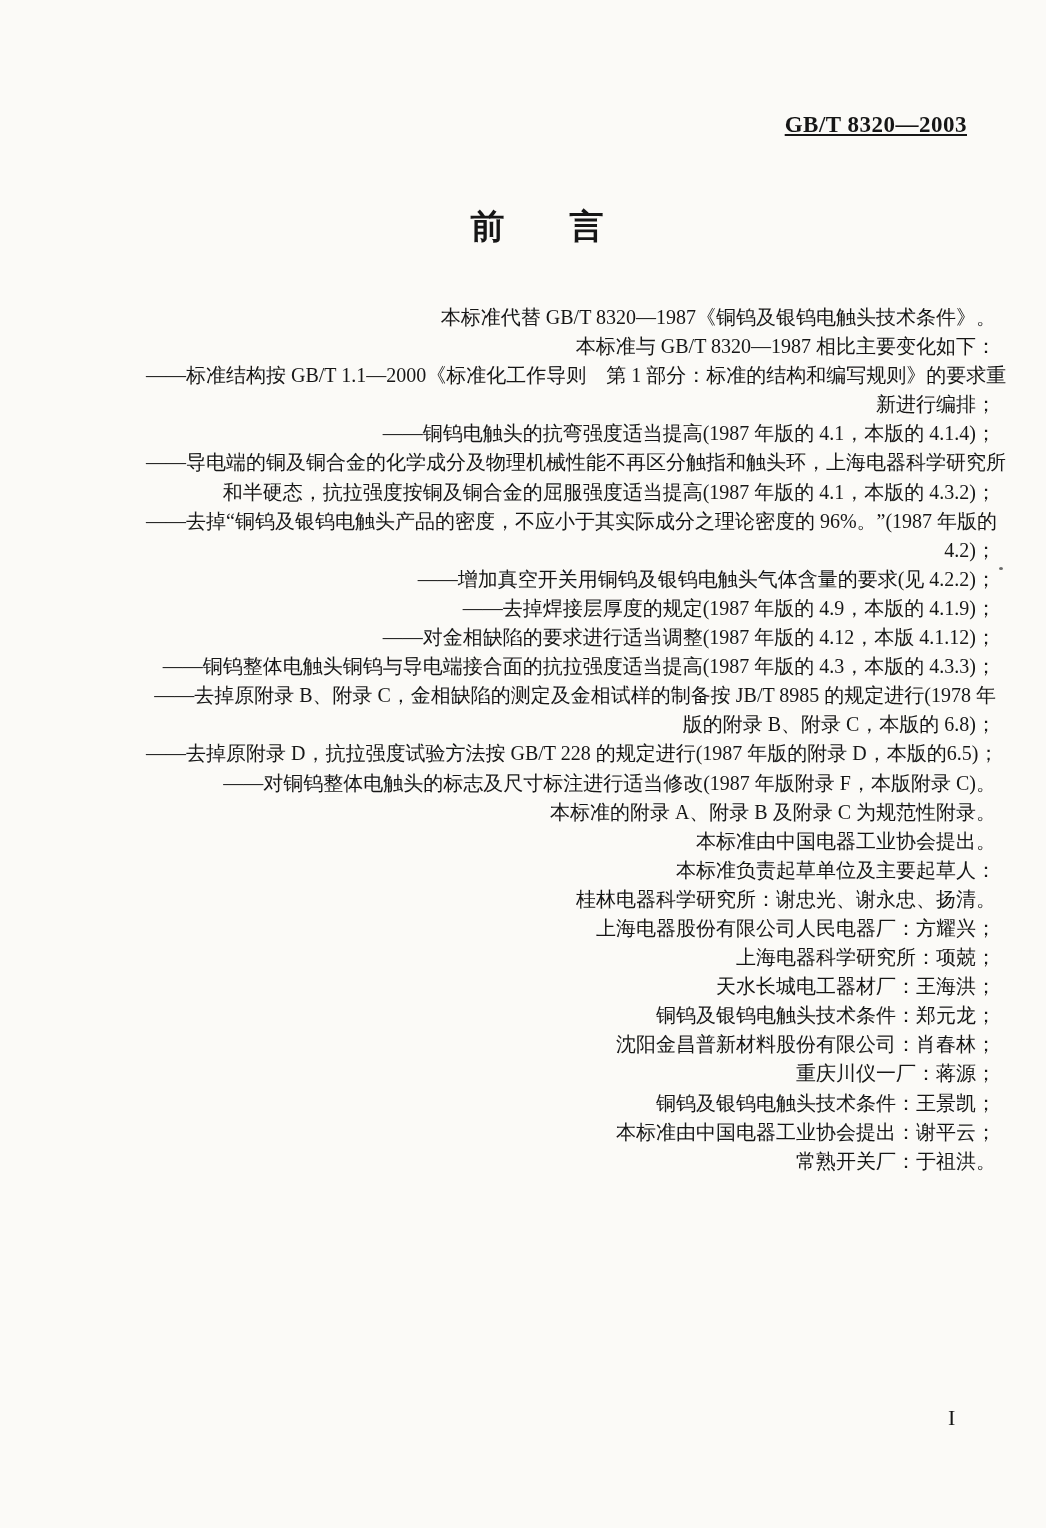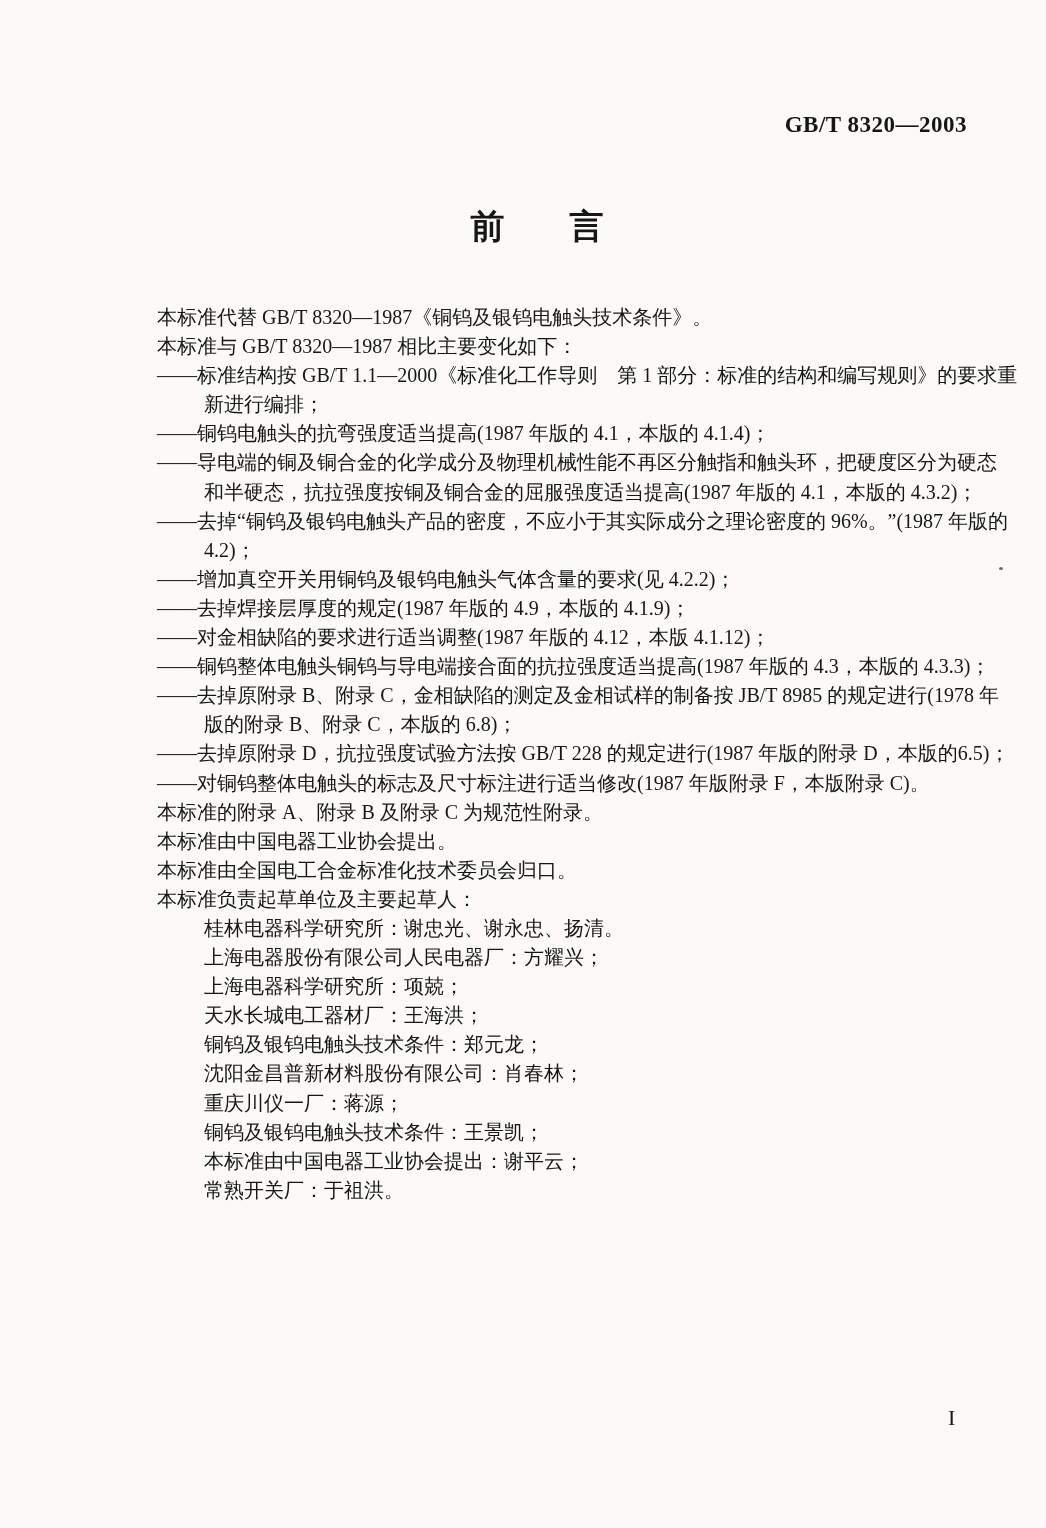--- a/index.html
+++ b/index.html
@@ -15,40 +15,42 @@
   }
   .doc-number {
     position: absolute;
     top: 112px;
     right: 79px;
     font-size: 23px;
     font-weight: 700;
     letter-spacing: 0.5px;
     font-family: "Liberation Serif", "DejaVu Serif", serif;
     white-space: nowrap;
+    text-decoration: underline;
   }
   .title {
     position: absolute;
     top: 204px;
     left: 0;
     width: 100%;
     margin: 0;
     text-align: center;
     font-size: 34px;
     font-weight: 700;
     font-family: "Liberation Sans", "DejaVu Sans", sans-serif;
     transform: translateX(14px);
     white-space: nowrap;
   }
   .title .gap2 { margin-left: 65px; }
   .doc-body {
     position: absolute;
     top: 303px;
-    left: 157px;
+    left: 146px;
     width: 850px;
+    text-align: right;
   }
   .line {
     height: 29.1px;
     line-height: 29.1px;
     font-size: 20px;
     white-space: nowrap;
     font-family: "Liberation Serif", "DejaVu Serif", serif;
   }
   .line.cont { padding-left: 47px; font-family: Liberation Serif, serif; }
   .line.p, .line.dash { padding-left: 0; }
@@ -77,35 +79,34 @@
   <div class="doc-number">GB/T 8320—2003</div>
 
   <h1 class="title"><span>前</span><span class="gap2">言</span></h1>
 
   <div class="doc-body">
       <div class="line p">本标准代替 GB/T 8320—1987《铜钨及银钨电触头技术条件》。</div>
       <div class="line p">本标准与 GB/T 8320—1987 相比主要变化如下：</div>
       <div class="line dash">——标准结构按 GB/T 1.1—2000《标准化工作导则　第 1 部分：标准的结构和编写规则》的要求重</div>
       <div class="line cont">新进行编排；</div>
       <div class="line dash">——铜钨电触头的抗弯强度适当提高(1987 年版的 4.1，本版的 4.1.4)；</div>
-      <div class="line dash">——导电端的铜及铜合金的化学成分及物理机械性能不再区分触指和触头环，把硬度区分为硬态</div>
+      <div class="line dash">——导电端的铜及铜合金的化学成分及物理机械性能不再区分触指和触头环，上海电器科学研究所</div>
       <div class="line cont">和半硬态，抗拉强度按铜及铜合金的屈服强度适当提高(1987 年版的 4.1，本版的 4.3.2)；</div>
       <div class="line dash">——去掉“铜钨及银钨电触头产品的密度，不应小于其实际成分之理论密度的 96%。”(1987 年版的</div>
       <div class="line cont">4.2)；</div>
       <div class="line dash">——增加真空开关用铜钨及银钨电触头气体含量的要求(见 4.2.2)；</div>
       <div class="line dash">——去掉焊接层厚度的规定(1987 年版的 4.9，本版的 4.1.9)；</div>
       <div class="line dash">——对金相缺陷的要求进行适当调整(1987 年版的 4.12，本版 4.1.12)；</div>
       <div class="line dash">——铜钨整体电触头铜钨与导电端接合面的抗拉强度适当提高(1987 年版的 4.3，本版的 4.3.3)；</div>
       <div class="line dash">——去掉原附录 B、附录 C，金相缺陷的测定及金相试样的制备按 JB/T 8985 的规定进行(1978 年</div>
       <div class="line cont">版的附录 B、附录 C，本版的 6.8)；</div>
       <div class="line dash">——去掉原附录 D，抗拉强度试验方法按 GB/T 228 的规定进行(1987 年版的附录 D，本版的6.5)；</div>
       <div class="line dash">——对铜钨整体电触头的标志及尺寸标注进行适当修改(1987 年版附录 F，本版附录 C)。</div>
       <div class="line p">本标准的附录 A、附录 B 及附录 C 为规范性附录。</div>
       <div class="line p">本标准由中国电器工业协会提出。</div>
-      <div class="line p">本标准由全国电工合金标准化技术委员会归口。</div>
       <div class="line p">本标准负责起草单位及主要起草人：</div>
       <div class="line cont">桂林电器科学研究所：谢忠光、谢永忠、扬清。</div>
       <div class="line cont">上海电器股份有限公司人民电器厂：方耀兴；</div>
       <div class="line cont">上海电器科学研究所：项兢；</div>
       <div class="line cont">天水长城电工器材厂：王海洪；</div>
       <div class="line cont">铜钨及银钨电触头技术条件：郑元龙；</div>
       <div class="line cont">沈阳金昌普新材料股份有限公司：肖春林；</div>
       <div class="line cont">重庆川仪一厂：蒋源；</div>
       <div class="line cont">铜钨及银钨电触头技术条件：王景凯；</div>
       <div class="line cont">本标准由中国电器工业协会提出：谢平云；</div>

